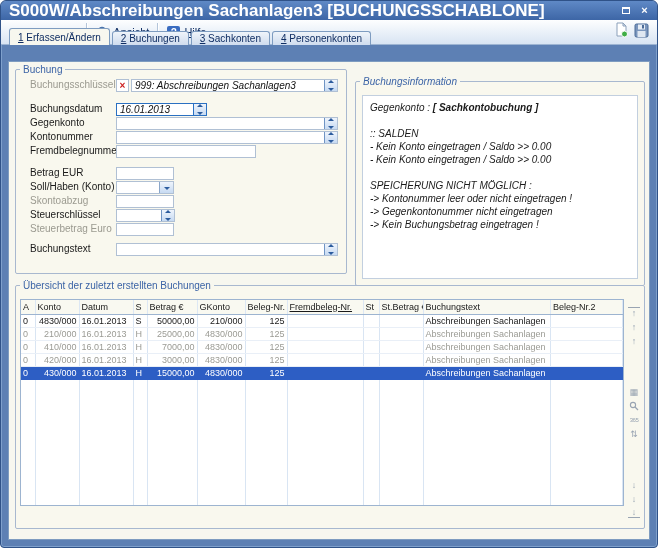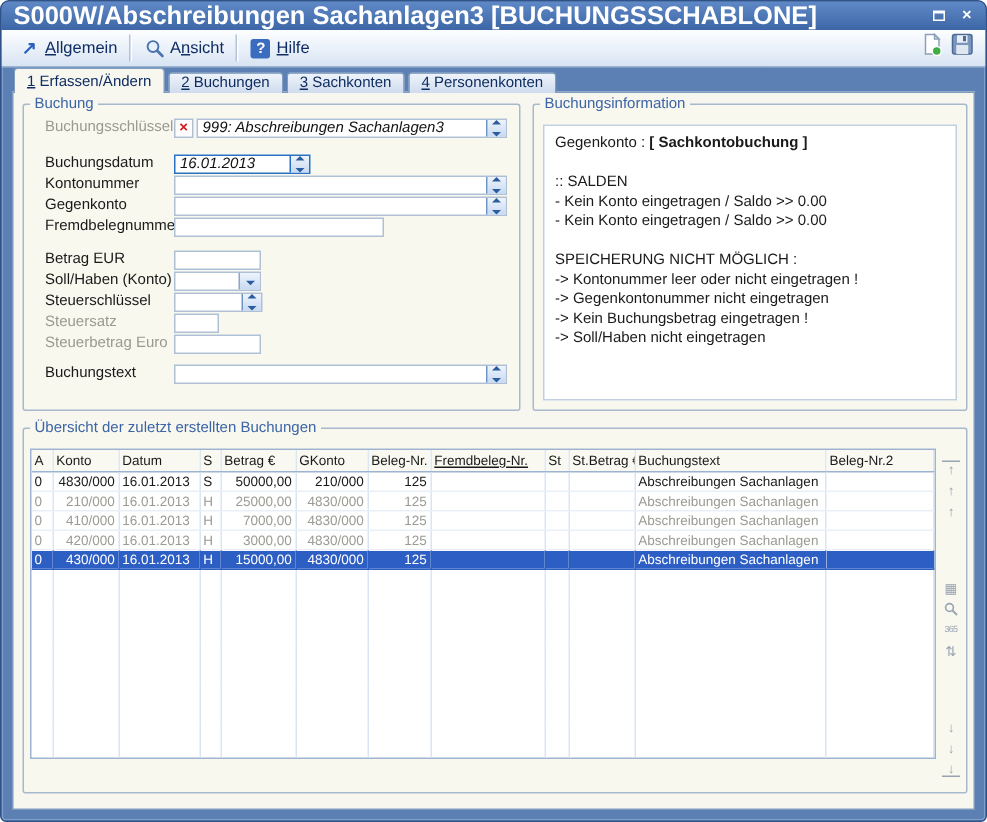--- a/index.html
+++ b/index.html
@@ -24,33 +24,33 @@
   .menu-item{display:flex;align-items:center;gap:3px;padding:2px 5px;font-size:11px;color:#0f2d62;cursor:default;}
   .mi-icon{width:15px;height:15px;display:flex;align-items:center;justify-content:center;}
   .arrow-ne{color:#2a62c0;font-weight:bold;font-size:12px;}
   .help-box{width:13px;height:13px;background:#3a6cc0;border-radius:2px;color:#fff;font-weight:bold;
             font-size:10px;display:flex;align-items:center;justify-content:center;}
   .sep{width:1px;height:18px;background:#b3c4d9;margin:0 3px;box-shadow:1px 0 0 #fff;}
   .tb-spacer{flex:1;}
   .tool-btn{width:20px;height:20px;display:flex;align-items:center;justify-content:center;}
 
   
-  .tabstrip{position:absolute;top:45px;left:8px;display:flex;gap:2px;z-index:3;align-items:flex-end;height:16px;}
+  .tabstrip{position:absolute;top:28px;left:8px;display:flex;gap:2px;z-index:3;align-items:flex-end;height:16px;}
   .tab{height:14px;padding:1px 8px 0;font-size:10px;color:#0f2d62;background:linear-gradient(#eff4fa,#cfdcee);
        border:1px solid #7e9cc0;border-bottom:none;border-radius:3px 3px 0 0;white-space:nowrap;cursor:default;}
   .tab.active{height:17px;background:#f7f7ef;padding-top:3px;position:relative;}
 
   
   .content{position:absolute;top:60px;left:7px;right:7px;bottom:7px;background:#f7f7ef;
            border:1px solid #7e9cc0;z-index:2;}
 
   .fs{position:absolute;border:1px solid #a8b8cf;border-radius:2px;background:#f9f8ee;margin:0;padding:0;}
   .fs legend{color:#3c64a6;font-size:10px;padding:0 3px;margin-left:4px;margin-top:44px;}
   .fs-buchung{left:6px;top:2px;width:332px;height:210px;padding-top:4px;}
-  .fs-info{left:346px;top:2px;right:4px;height:210px;}
+  .fs-info{left:346px;top:14px;right:4px;height:210px;font-style:italic;}
   .fs-grid{left:6px;top:218px;right:4px;bottom:10px;}
 
   
   .frow{display:flex;align-items:flex-start;height:13px;margin-bottom:1px;}
   .flabel{margin-left:14px;width:86px;font-size:10px;color:#1a1a1a;white-space:nowrap;}
   .flabel.short{width:86px;}
   .flabel.dim{color:#9b9a90;}
   .fctl{flex:1;display:flex;align-items:center;margin-right:8px;}
   .gap10{height:10px;} .gap8{height:8px;} .gap6{height:6px;}
   .tf{height:13px;border:1px solid #b0c0d4;background:#fff;font-size:10px;display:flex;align-items:center;padding:0 3px;color:#111;}
@@ -204,34 +204,34 @@
             <span class="combo-val">16.01.2013</span>
             <span class="spin">
                 <i class="su"></i>
                 <i class="sd"></i>
               </span>
           </span>
         </span>
       </div>
 
       <div class="frow">
-        <span class="flabel">Kontonummer</span>
+        <span class="flabel">Gegenkonto</span>
         <span class="fctl">
           <span class="combo grow">
             <span class="combo-val"></span>
             <span class="spin">
                 <i class="su"></i>
                 <i class="sd"></i>
               </span>
           </span>
         </span>
       </div>
 
       <div class="frow">
-        <span class="flabel">Gegenkonto</span>
+        <span class="flabel">Kontonummer</span>
         <span class="fctl">
           <span class="combo grow">
             <span class="combo-val"></span>
             <span class="spin">
                 <i class="su"></i>
                 <i class="sd"></i>
               </span>
           </span>
         </span>
       </div>
@@ -256,40 +256,40 @@
       <div class="frow">
         <span class="flabel">Soll/Haben (Konto)</span>
         <span class="fctl">
           <span class="combo" style="width:58px;">
             <span class="combo-val"></span>
             <span class="dd"></span>
           </span>
         </span>
       </div>
 
+      <div class="frow">
+        <span class="flabel dim">Skontoabzug</span>
+        <span class="fctl">
+          <span class="tf" style="width:58px;"></span>
+        </span>
+      </div>
 
       <div class="frow">
         <span class="flabel">Steuerschlüssel</span>
         <span class="fctl">
           <span class="combo" style="width:59px;">
             <span class="combo-val"></span>
             <span class="spin">
                 <i class="su"></i>
                 <i class="sd"></i>
               </span>
           </span>
         </span>
       </div>
 
-      <div class="frow">
-        <span class="flabel dim">Steuersatz</span>
-        <span class="fctl">
-          <span class="tf" style="width:30px;"></span>
-        </span>
-      </div>
 
       <div class="frow">
         <span class="flabel dim">Steuerbetrag Euro</span>
         <span class="fctl">
           <span class="tf" style="width:58px;"></span>
         </span>
       </div>
 
       <div class="gap6"></div>
 
@@ -314,21 +314,20 @@
         <div class="info-lines">
             <div>&nbsp;</div>
             <div>:: SALDEN</div>
             <div>- Kein Konto eingetragen / Saldo &gt;&gt; 0.00</div>
             <div>- Kein Konto eingetragen / Saldo &gt;&gt; 0.00</div>
             <div>&nbsp;</div>
             <div>SPEICHERUNG NICHT MÖGLICH :</div>
             <div>-&gt; Kontonummer leer oder nicht eingetragen !</div>
             <div>-&gt; Gegenkontonummer nicht eingetragen</div>
             <div>-&gt; Kein Buchungsbetrag eingetragen !</div>
-            <div>-&gt; Soll/Haben nicht eingetragen</div>
           </div>
       </div>
     </fieldset>
 
     <fieldset class="fs fs-grid">
       <legend>Übersicht der zuletzt erstellten Buchungen</legend>
       <div class="grid-wrap">
         <table class="grid">
           <thead>
             <tr>

